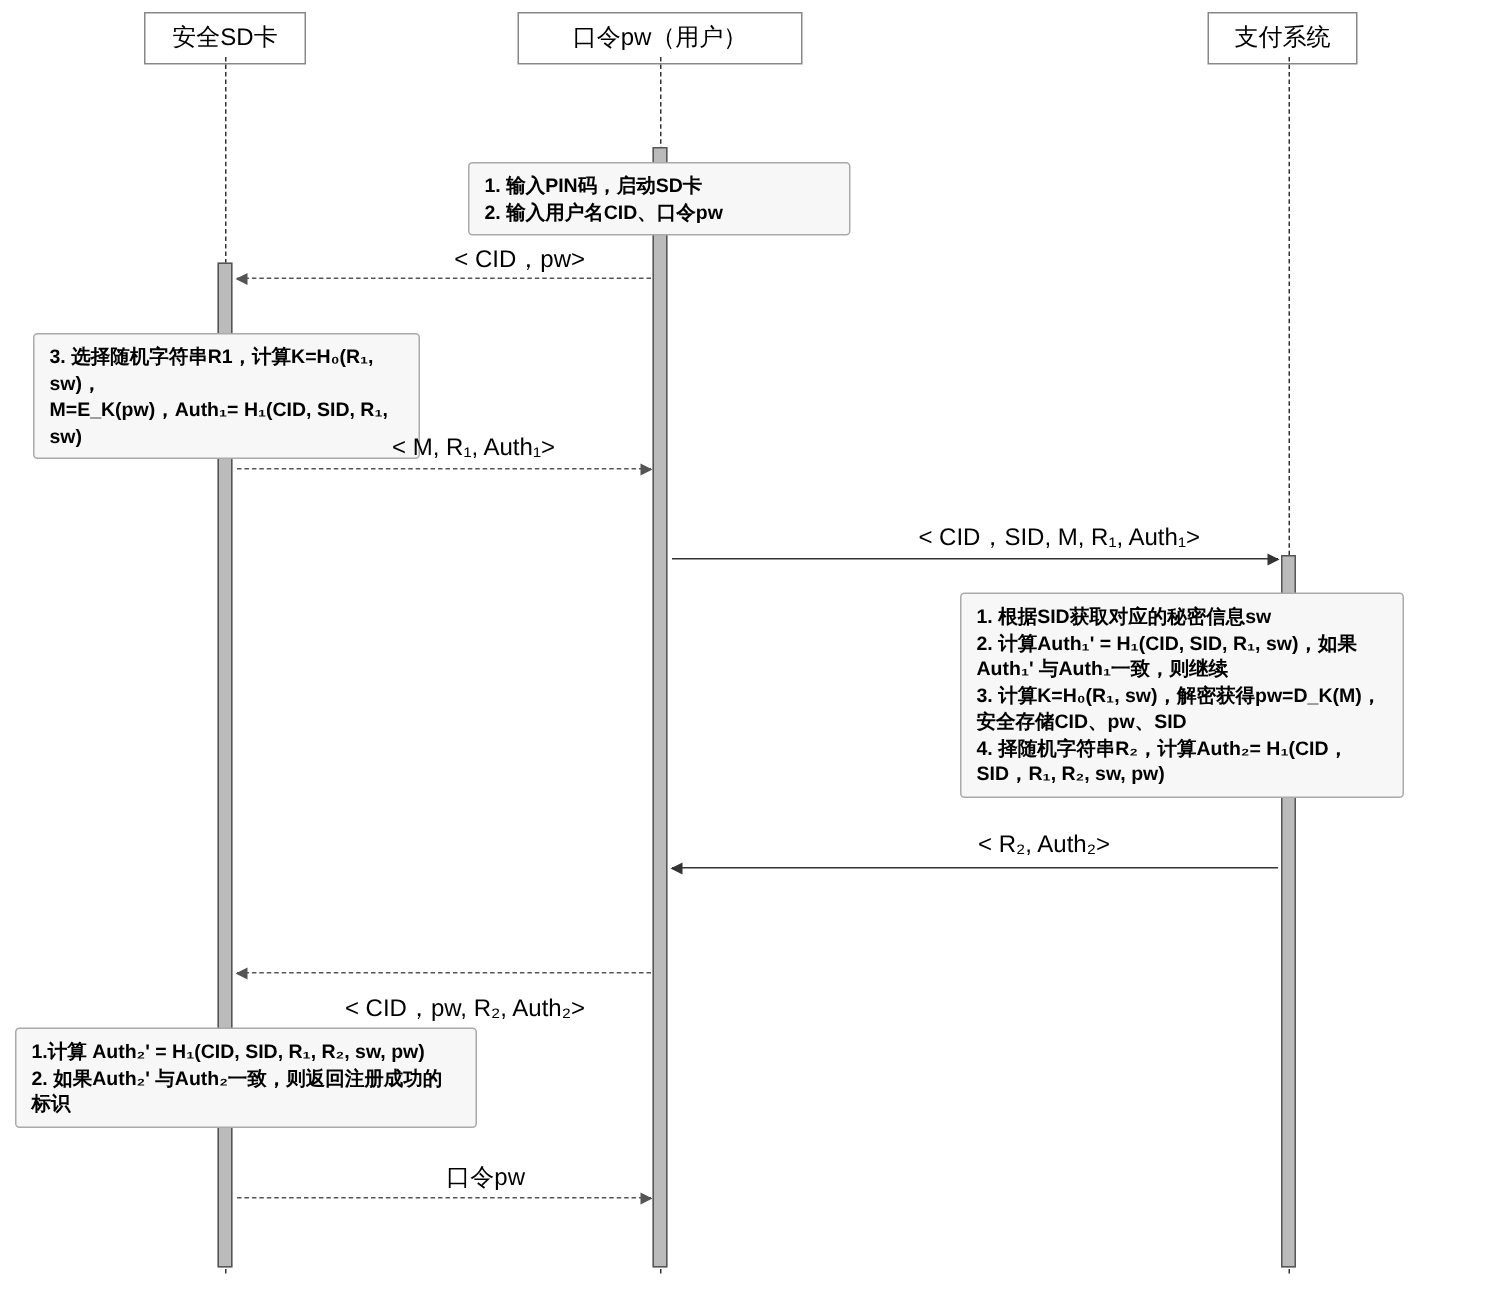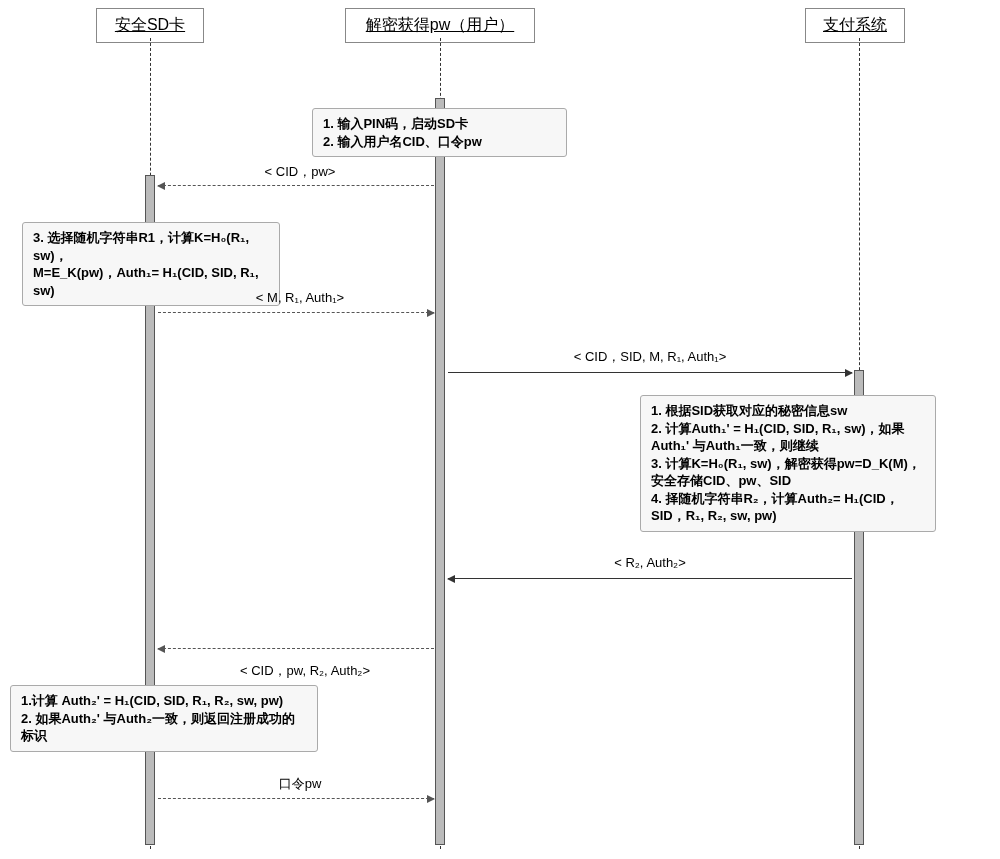--- a/index.html
+++ b/index.html
@@ -1,34 +1,34 @@
 <!DOCTYPE html>
 <html><head>
 <meta charset="utf-8">
 <style>
   * { box-sizing: border-box; margin: 0; padding: 0; }
   body { font-family: "Microsoft YaHei", Arial, sans-serif; font-size: 13px; background: #fff; width: 1000px; height: 859px; position: relative; }
-  .lifeline-header { position: absolute; top: 8px; border: 1px solid #888; background: #fff; padding: 6px 12px; text-align: center; font-size: 16px; text-decoration: underline; }
+  .lifeline-header { position: absolute; top: 8px; border: 1px solid #888; background: #fff; padding: 6px 12px; text-align: center; font-size: 16px; }
   .lifeline-line { position: absolute; top: 38px; bottom: 10px; border-left: 1px dashed #333; }
   .activation { position: absolute; width: 10px; background: #bbb; border: 1px solid #555; }
   .note-box { position: absolute; border: 1px solid #aaa; background: #f7f7f7; border-radius: 3px; padding: 6px 10px; font-size: 13px; line-height: 1.35; font-weight: bold; }
-  .msg-label { position: absolute; font-size: 13px; text-align: center; }
+  .msg-label { position: absolute; font-size: 16px; text-align: right; }
   .arrow { position: absolute; height: 1px; }
   .arrow.solid { border-top: 1px solid #333; }
   .arrow.dashed { border-top: 1px dashed #555; }
   .arrow .head-right { position: absolute; right: -1px; top: -4px; width: 0; height: 0; border-left: 8px solid #333; border-top: 4px solid transparent; border-bottom: 4px solid transparent; }
   .arrow .head-left { position: absolute; left: -1px; top: -4px; width: 0; height: 0; border-right: 8px solid #333; border-top: 4px solid transparent; border-bottom: 4px solid transparent; }
   .arrow.dashed .head-right { border-left-color: #555; }
   .arrow.dashed .head-left { border-right-color: #555; }
 </style>
 </head>
 <body>
 
 <div class="lifeline-header" style="left:96px;width:108px">安全SD卡</div>
-<div class="lifeline-header" style="left:345px;width:190px">解密获得pw（用户）</div>
+<div class="lifeline-header" style="left:345px;width:190px">口令pw（用户）</div>
 <div class="lifeline-header" style="left:805px;width:100px">支付系统</div>
 
 <div class="lifeline-line" style="left:150px"></div>
 <div class="lifeline-line" style="left:440px"></div>
 <div class="lifeline-line" style="left:859px"></div>
 
 <div class="activation" style="left:145px;top:175px;height:670px"></div>
 <div class="activation" style="left:435px;top:98px;height:747px"></div>
 <div class="activation" style="left:854px;top:370px;height:475px"></div>
 

